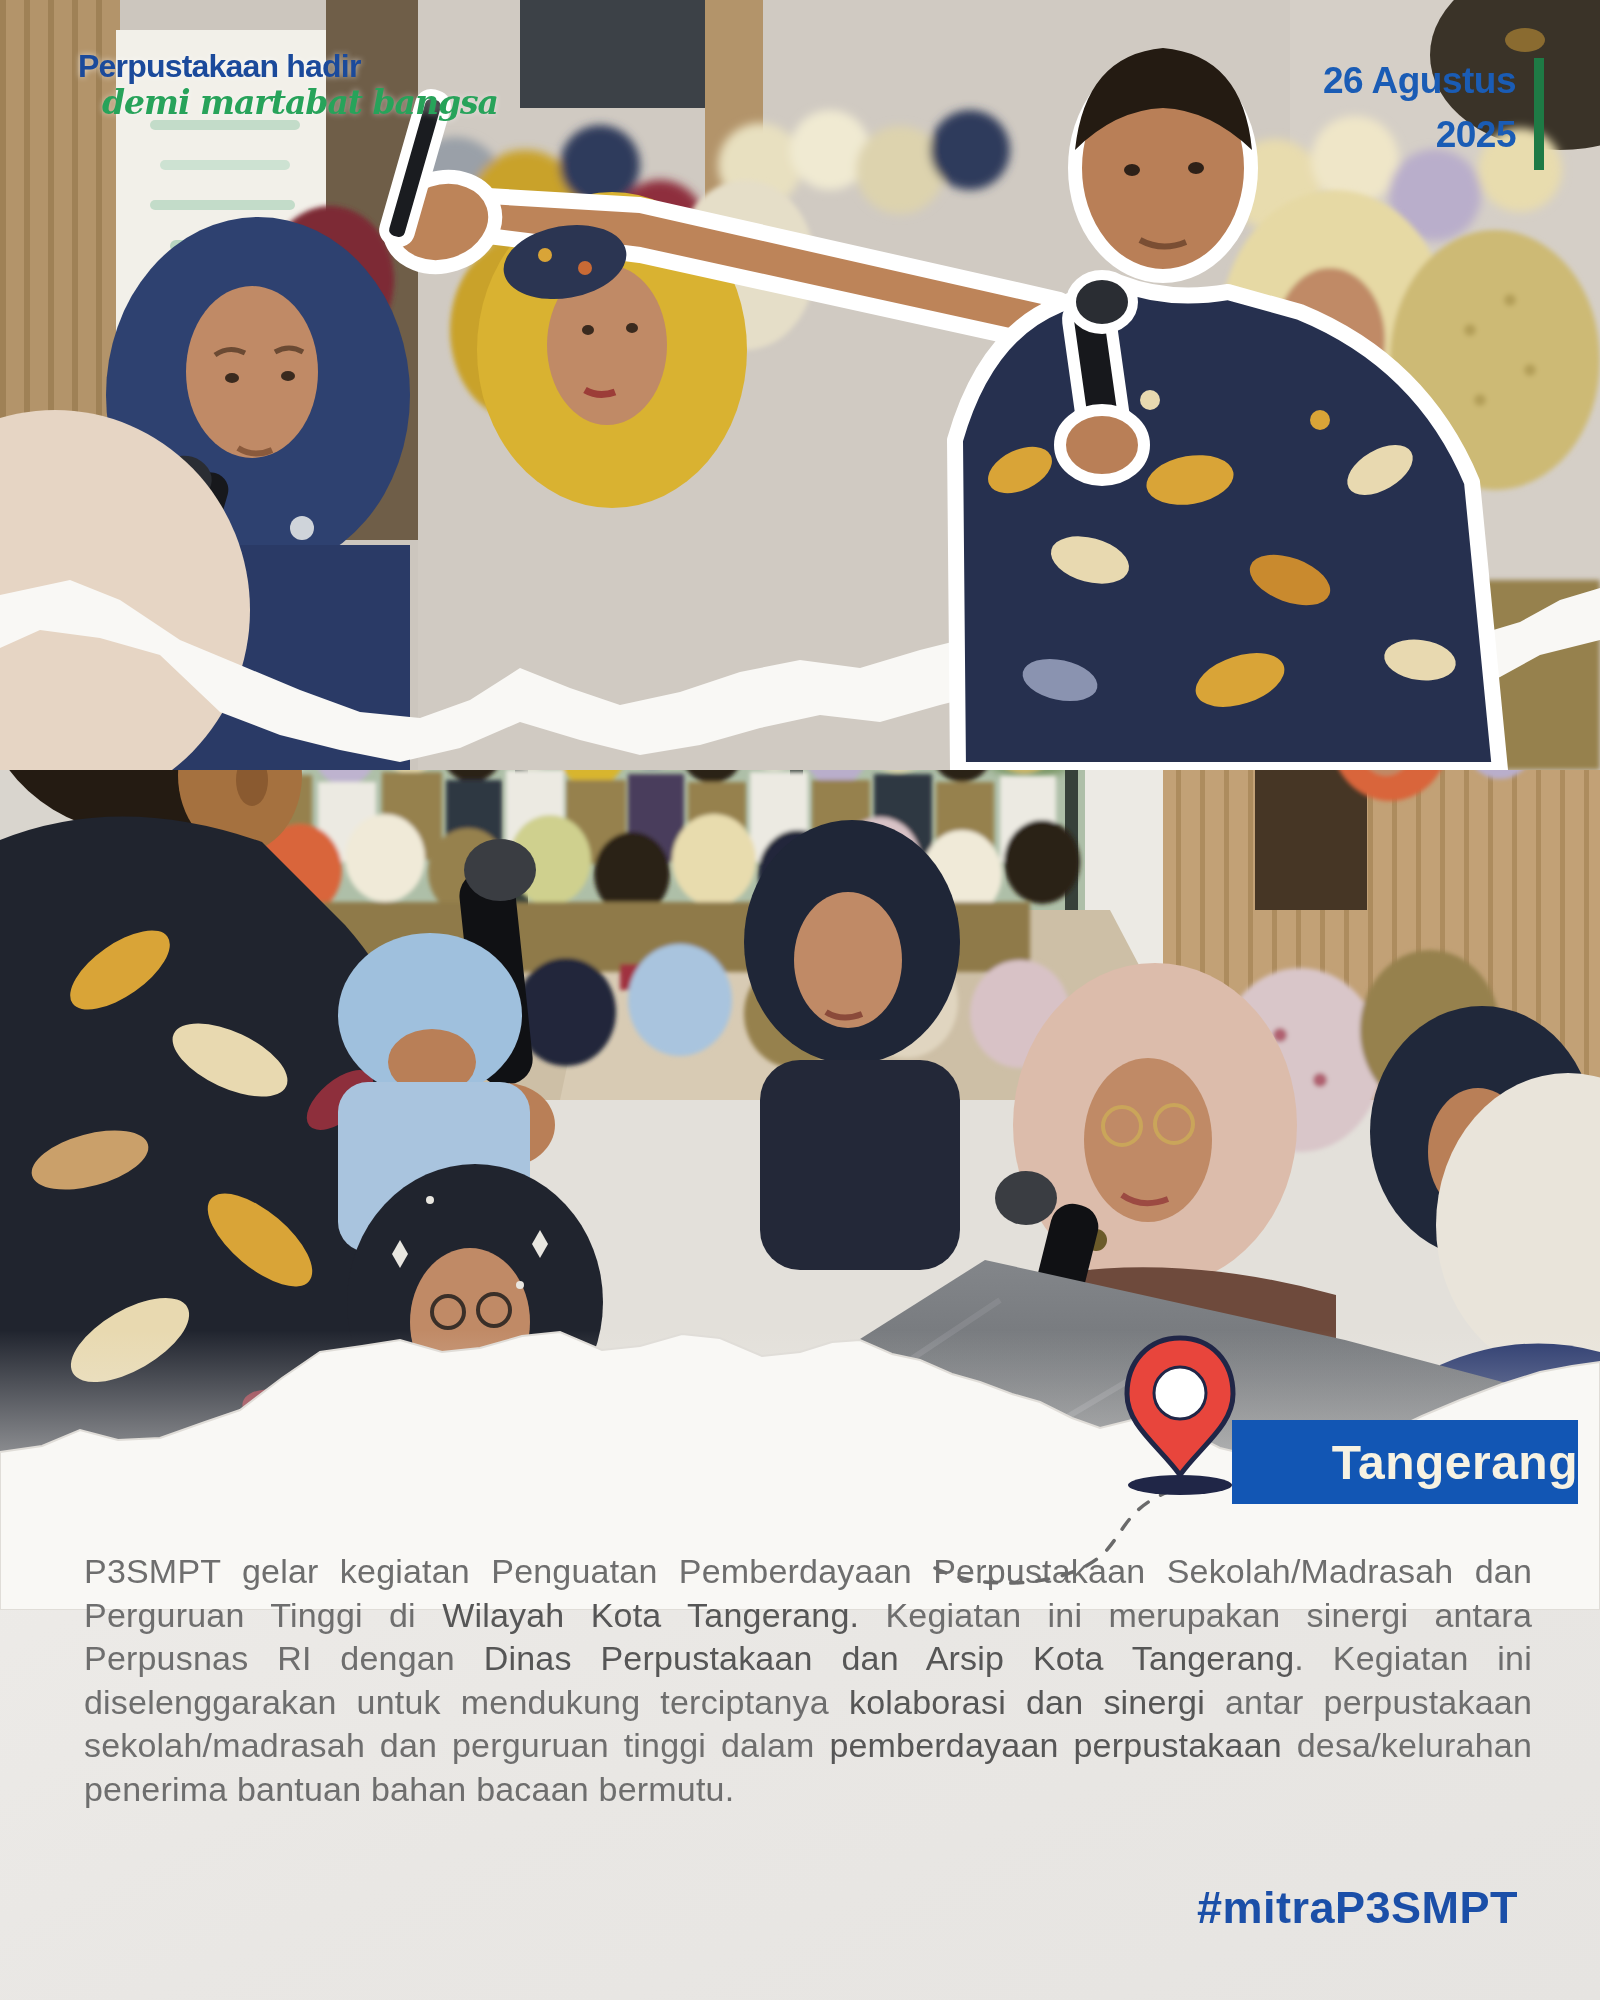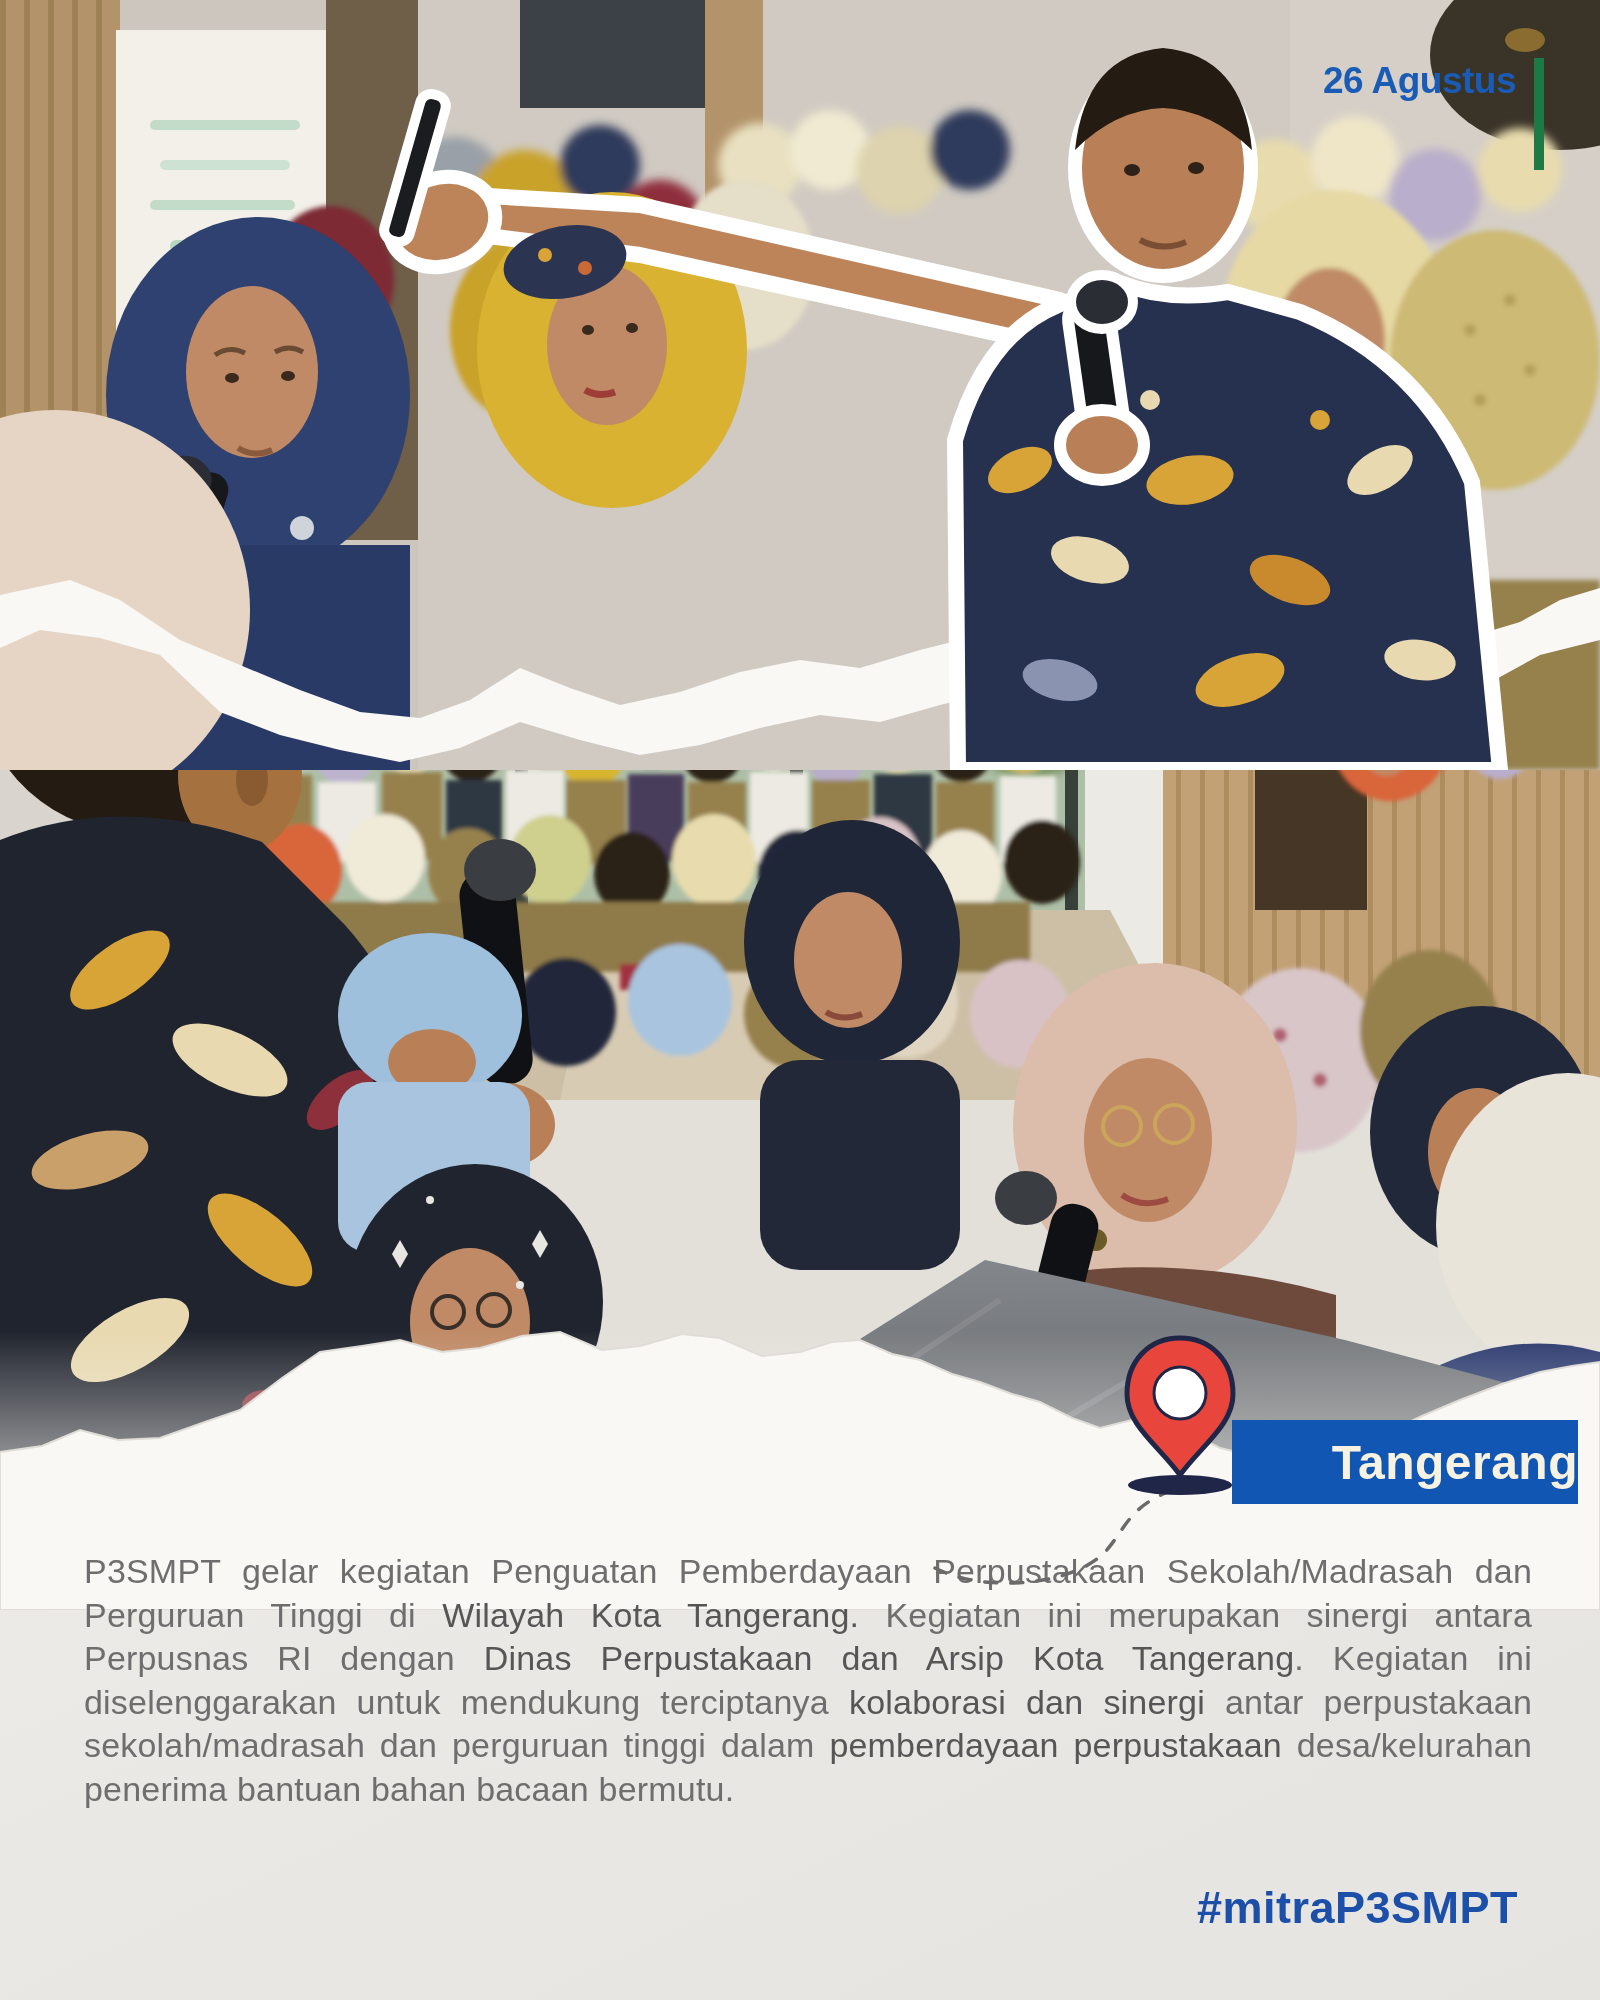--- a/index.html
+++ b/index.html
@@ -364,24 +364,29 @@
     <polygon points="600,1020 645,935 985,720 1345,800 1600,868 1600,1020" fill="url(#wedgeG)"></polygon>
     <path d="M700,960 L1000,760 M860,1000 L1180,810" stroke="#8d9094" stroke-width="6" fill="none" opacity=".6"></path>
 
     <rect x="0" y="790" width="1600" height="230" fill="url(#fadeB)"></rect>
   </svg>
 
   <svg class="layer torn-bottom" viewBox="0 1280 1600 330" aria-hidden="true">
     <path fill="#f9f8f5" stroke="#e0ddd8" stroke-width="2" d="M0,1452 L42,1446 L80,1430 L118,1440 L160,1438 L205,1422 L240,1410 L282,1378 L320,1352 L362,1346 L400,1340 L442,1352 L480,1348 L522,1336 L560,1332 L602,1350 L640,1346 L682,1334 L720,1338 L762,1356 L800,1352 L832,1342 L860,1340 L892,1354 L920,1360 L952,1374 L980,1382 L1012,1394 L1040,1402 L1072,1418 L1100,1428 L1132,1420 L1160,1412 L1192,1434 L1220,1448 L1262,1458 L1300,1456 L1342,1446 L1380,1436 L1422,1416 L1460,1400 L1502,1384 L1540,1372 L1572,1366 L1600,1362 L1600,1610 L0,1610 Z"></path>
   </svg>
 
+  <div class="logo">
+    <div class="logo-main">Perpustakaan hadir</div>
+    <div class="logo-script">demi martabat bangsa</div>
+  </div>
 
   <div class="datebox">
     <div class="date-lines">
       <div>26 Agustus</div>
+      <div>2025</div>
     </div>
     <div class="date-bar"></div>
   </div>
 
   <svg class="route" viewBox="0 0 270 110" aria-hidden="true">
     <path d="M15,88 C60,112 150,108 185,72 C205,50 208,28 248,12" fill="none" stroke="#6a6a6a" stroke-width="3.5" stroke-linecap="round" stroke-dasharray="12 14"></path>
   </svg>
   <svg class="pin-wrap" viewBox="0 0 124 166" aria-hidden="true">
     <ellipse cx="62" cy="153" rx="52" ry="10" fill="var(--pin-navy)"></ellipse>
     <path d="M62,6 C30,6 9,30 9,62 C9,93 40,113 62,143 C84,113 115,93 115,62 C115,30 94,6 62,6 Z" fill="var(--pin-red)" stroke="var(--pin-navy)" stroke-width="5"></path>

